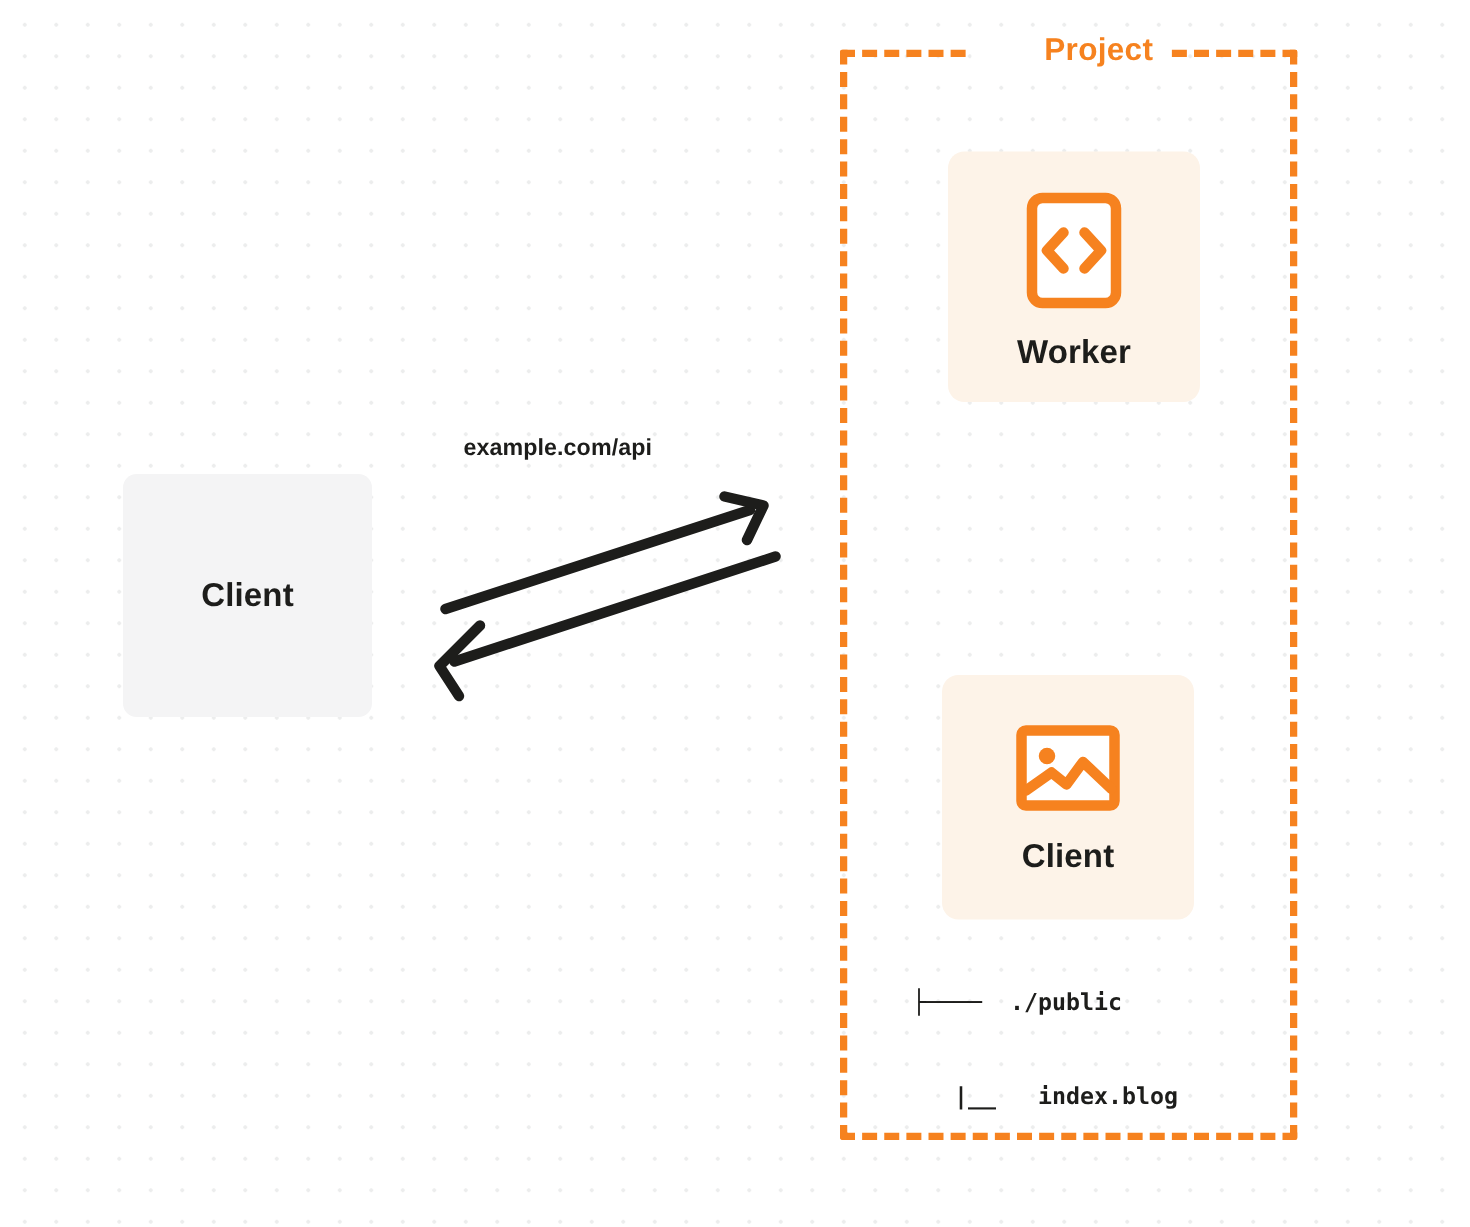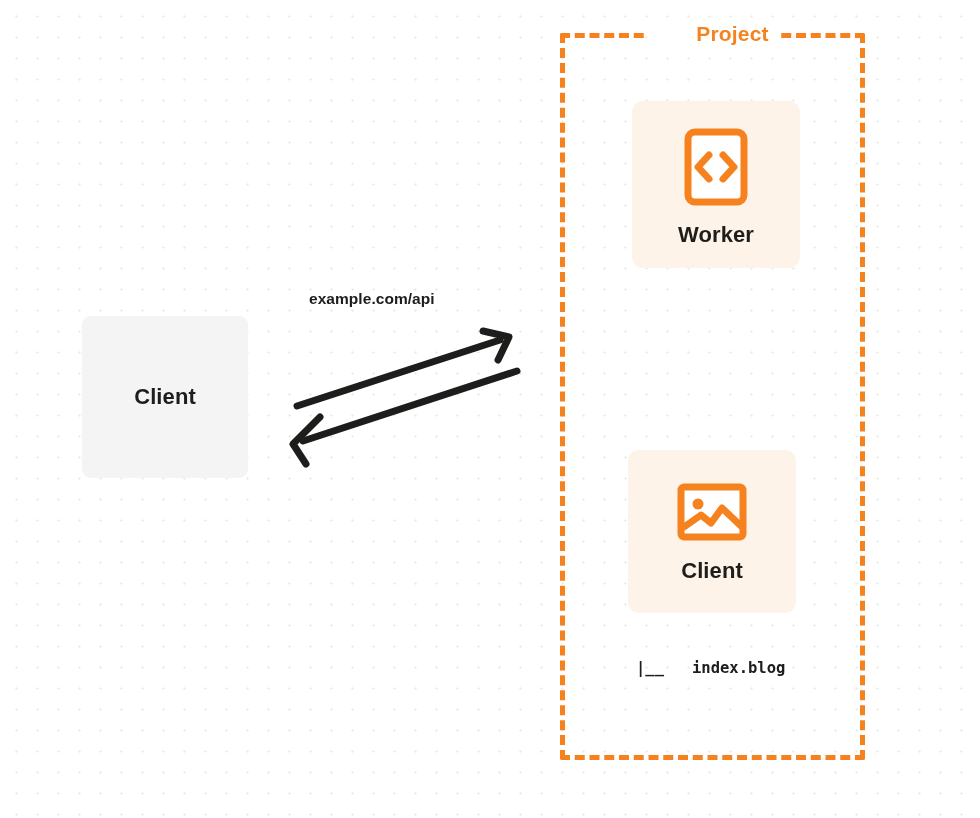--- a/index.html
+++ b/index.html
@@ -209,18 +209,19 @@
         <svg width="70" height="58" viewBox="0 0 70 58">
           <rect x="4" y="4" width="62" height="50" rx="3" ry="3" fill="#ffffff" stroke="#F6821F" stroke-width="7"></rect>
           <circle cx="21" cy="21" r="5.5" fill="#F6821F"></circle>
           <polyline points="7,44 24,32 34,40 45,25 64,43" fill="none" stroke="#F6821F" stroke-width="7" stroke-linecap="round" stroke-linejoin="round"></polyline>
         </svg>
       </div>
       <span class="card-label">Client</span>
     </div>
 
     <div class="file-tree">
+      <span class="tree-row">├────  ./public</span>
       <span class="tree-row">   |__   index.blog</span>
       
     </div>
   </div>
 
 </div>
 
 </body></html>

